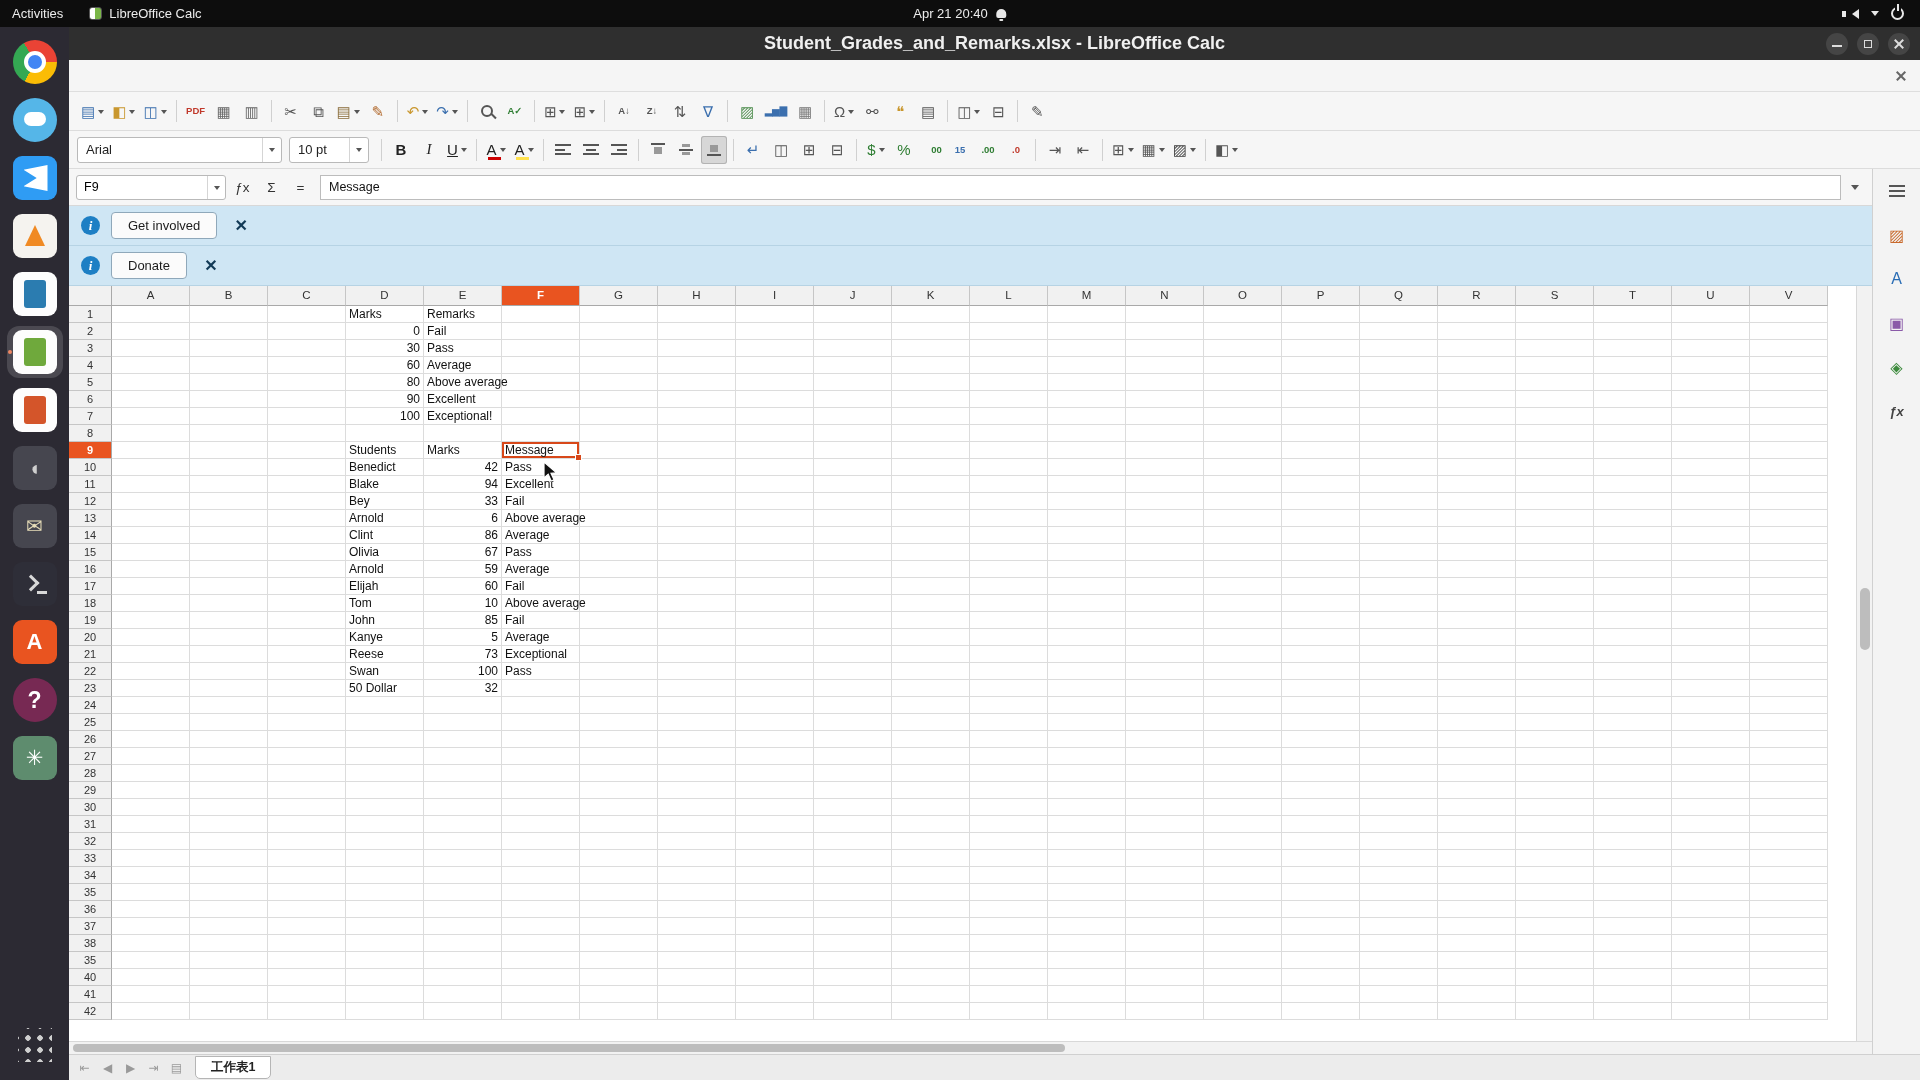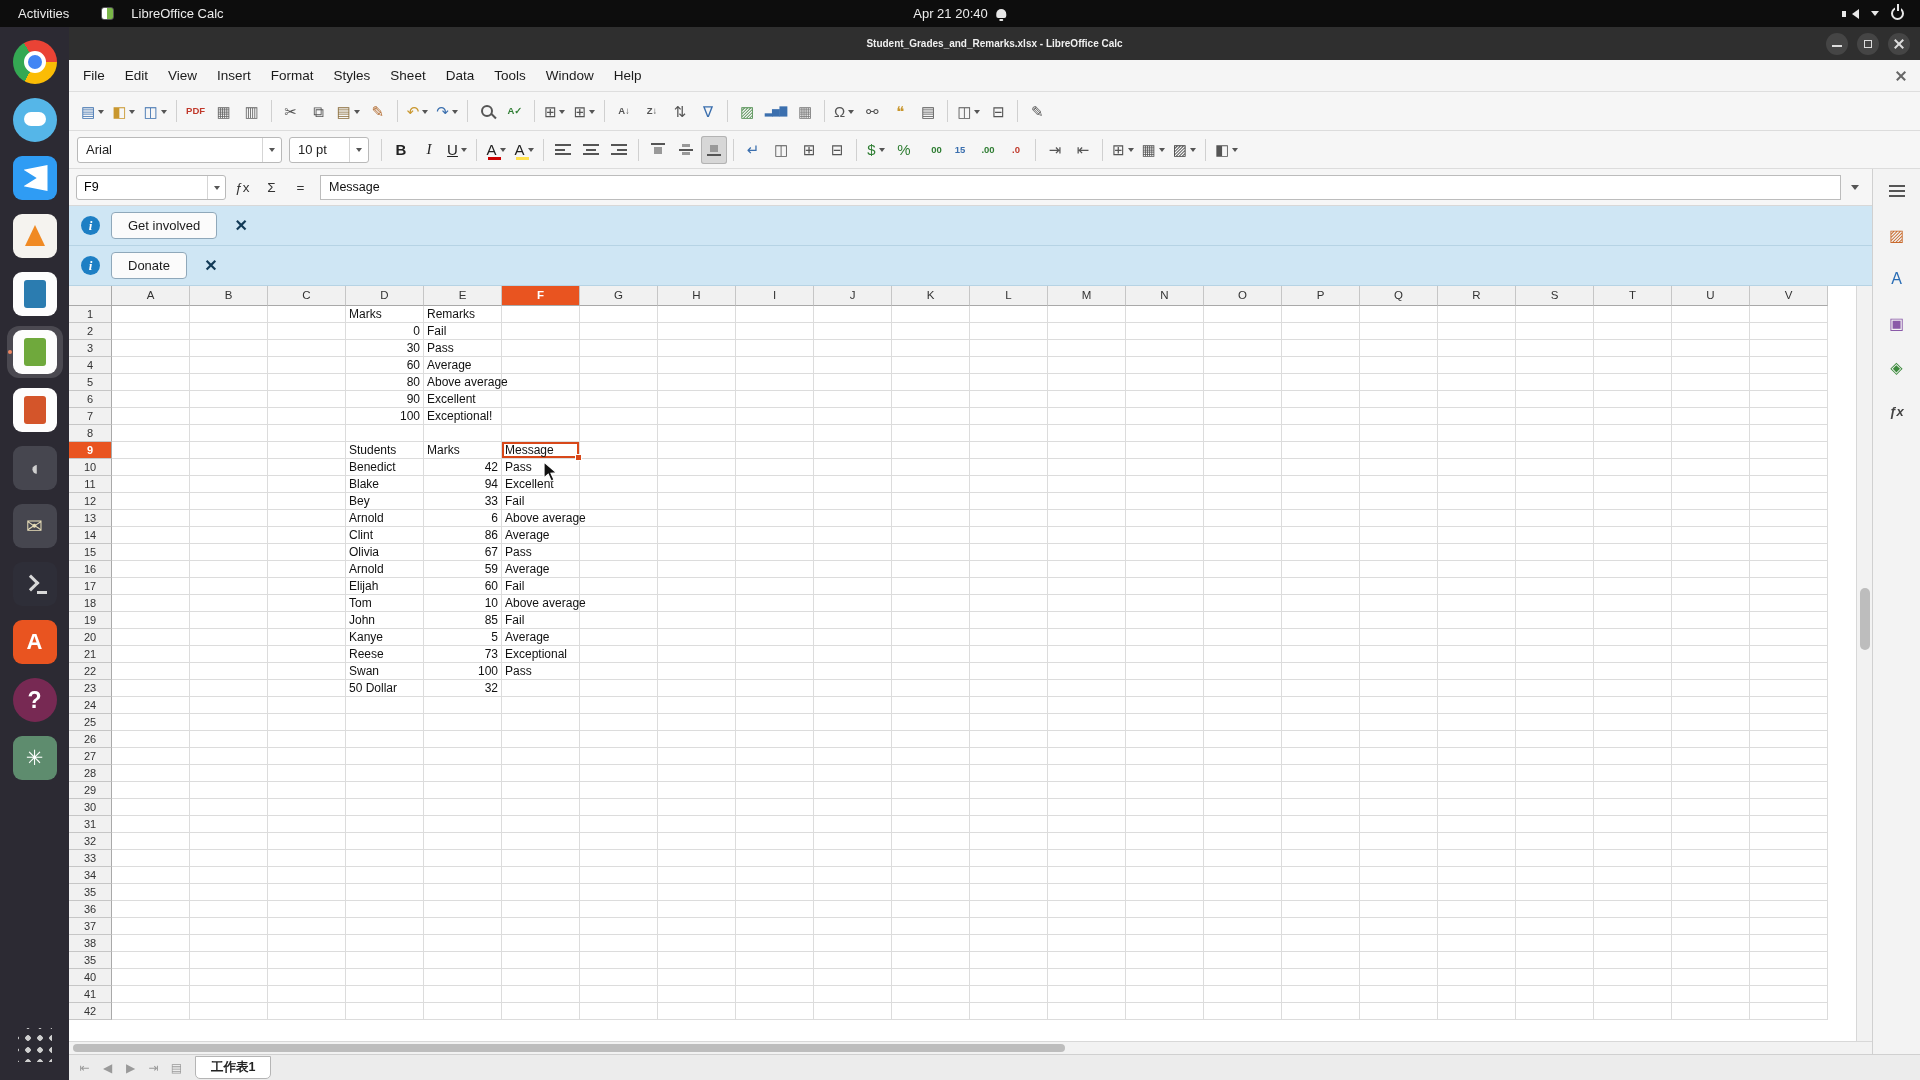--- a/index.html
+++ b/index.html
@@ -3,22 +3,22 @@
 <meta charset="utf-8">
 <style>
   * { box-sizing: border-box; margin: 0; padding: 0; }
   html,body { width:1920px; height:1080px; overflow:hidden; background:#111;
               font-family:"Liberation Sans", sans-serif; }
   .screen { position:relative; width:1920px; height:1080px; }
 
   
   .topbar { position:absolute; left:0; top:0; width:1920px; height:27px; background:#0d0d0d;
             color:#ececec; font-size:13px; display:flex; align-items:center; z-index:50; }
-  .tb-activities { padding:0 18px; height:100%; display:flex; align-items:center; }
-  .tb-app { display:flex; align-items:center; gap:17px; margin-left:14px; }
+  .tb-activities { padding:0 12px; height:100%; display:flex; align-items:center; }
+  .tb-app { display:flex; align-items:center; gap:7px; margin-left:14px; }
   .appico { width:13px; height:13px; border-radius:3px;
             background:linear-gradient(90deg,#ffffff 0 45%,#7ab648 45%); border:1px solid #555; }
   .tb-clock { position:absolute; left:50%; top:0; height:100%; transform:translateX(-50%);
               display:flex; align-items:center; }
   .bell { display:inline-block; width:10px; height:9px; background:#e8e8e8;
           border-radius:5px 5px 2px 2px; position:relative; margin-left:9px; }
   .bell::after { content:""; position:absolute; left:50%; bottom:-3px; transform:translateX(-50%);
                  width:4px; height:2px; background:#e8e8e8; border-radius:2px; }
   .tb-right { position:absolute; right:0; top:0; height:100%; display:flex; align-items:center;
               gap:12px; padding-right:16px; }
@@ -66,21 +66,21 @@
   .di-help { background:#772953; border-radius:50%; color:#fff; font-size:23px; font-weight:700; }
   .di-set { background:#5e8c6e; color:#fff; font-size:21px; }
   .di-grid { background-image:radial-gradient(#cfcfcf 2.5px, transparent 3px);
     background-size:12px 12px; background-position:4px 4px; border-radius:0; width:34px; height:34px; }
 
   
   .window { position:absolute; left:69px; top:27px; width:1851px; height:1053px;
             display:flex; flex-direction:column; background:#f6f6f6; }
   .titlebar { height:33px; background:#2f2f2f; position:relative; display:flex; align-items:center;
               justify-content:center; flex:0 0 auto; }
-  .title { color:#f0f0f0; font-size:10px; font-weight:700; }
+  .title { color:#f0f0f0; font-size:18px; font-weight:700; }
   .wcontrols { position:absolute; right:10px; top:0; height:100%; display:flex; align-items:center; gap:9px; }
   .wc { width:22px; height:22px; border-radius:50%; background:#454545; position:relative; }
   .wc-min::after { content:""; position:absolute; left:6px; right:6px; top:12px; height:2px; background:#ddd; }
   .wc-max::after { content:""; position:absolute; inset:7px; border:1.5px solid #ddd; }
   .wc-close::before,.wc-close::after { content:""; position:absolute; left:5px; right:5px; top:10px;
     height:2px; background:#ddd; }
   .wc-close::before { transform:rotate(45deg); }
   .wc-close::after { transform:rotate(-45deg); }
 
   
@@ -299,33 +299,20 @@
     <div class="titlebar">
       <span class="title">Student_Grades_and_Remarks.xlsx - LibreOffice Calc</span>
       <div class="wcontrols">
         <span class="wc wc-min"></span>
         <span class="wc wc-max"></span>
         <span class="wc wc-close"></span>
       </div>
     </div>
 
     <div class="menubar">
-      <div class="menubar-items" id="menubar-items">
-          <div class="menu-item">File</div>
-          <div class="menu-item">Edit</div>
-          <div class="menu-item">View</div>
-          <div class="menu-item">Insert</div>
-          <div class="menu-item">Format</div>
-          <div class="menu-item">Styles</div>
-          <div class="menu-item">Sheet</div>
-          <div class="menu-item">Data</div>
-          <div class="menu-item">Tools</div>
-          <div class="menu-item">Window</div>
-          <div class="menu-item">Help</div>
-        </div>
       <div class="mclose"></div>
     </div>
 
     <div class="tbar std" id="tb-std">
         <div class="tb">
           <span class="ic" style="color: rgb(59, 111, 174);">▤</span>
           <span class="ddc"></span>
         </div>
         <div class="tb">
           <span class="ic" style="color: rgb(201, 151, 46);">◧</span>

